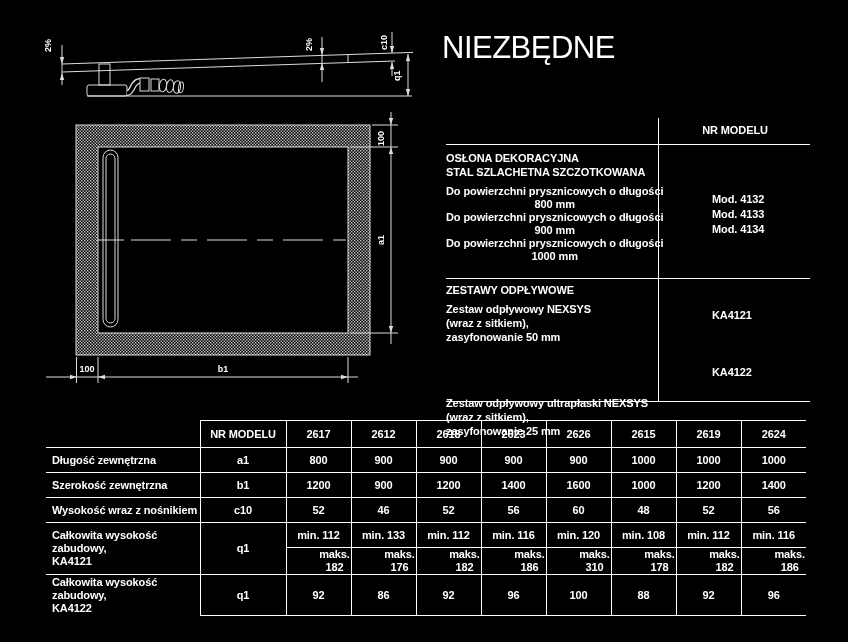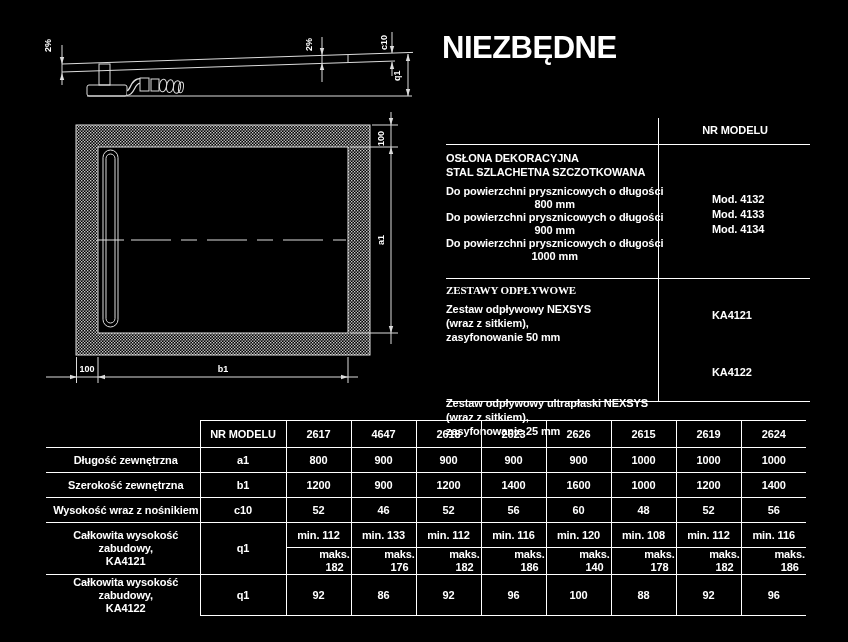--- a/index.html
+++ b/index.html
@@ -3,46 +3,46 @@
 <meta charset="utf-8">
 <style>
   html,body{margin:0;padding:0;}
   body{
     width:848px;height:642px;position:relative;overflow:hidden;
     background:#000;color:#fff;
     font-family:"Liberation Sans",sans-serif;
   }
   .abs{position:absolute;}
   
-  #title{left:442px;top:27px;line-height:42px;font-size:31px;font-weight:bold;letter-spacing:-0.5px;color:#fff;}
+  #title{left:442px;top:27px;line-height:42px;font-size:31px;font-weight:normal;letter-spacing:-0.5px;color:#fff;}
   
   .acc-line{background:#fff;}
   .acc-text{font-size:11px;font-weight:bold;letter-spacing:-0.1px;white-space:pre-line;color:#fff;}
   #acc-col-header{left:660px;top:124px;width:150px;text-align:center;}
   #acc-vline{left:658px;top:118px;width:1px;height:283px;}
   #acc-hline1{left:446px;top:144px;width:364px;height:1px;}
   #acc-hline2{left:446px;top:278px;width:364px;height:1px;}
   #acc-hline3{left:446px;top:401px;width:364px;height:1px;}
   #acc-osl-title{left:446px;top:151px;line-height:14px;}
   #acc-osl-items{left:446px;top:185px;line-height:13px;text-align:center;}
   #acc-osl-models{left:712px;top:192px;line-height:15px;}
-  #acc-zest-title{left:446px;top:283px;line-height:14px;font-family:Liberation Serif, serif;}
+  #acc-zest-title{left:446px;top:283px;line-height:14px;}
   #acc-zest-item1{left:446px;top:302px;line-height:14px;}
   #acc-zest-model1{left:712px;top:309px;}
   #acc-zest-item2{left:446px;top:352px;line-height:14px;margin-top:44px;}
   #acc-zest-model2{left:712px;top:366px;}
   
   #spec{position:absolute;left:46px;top:420px;border-collapse:collapse;table-layout:fixed;}
   #spec td{
     height:24px;padding:0;color:#fff;text-align:center;vertical-align:middle;
     font:bold 11px/13px "Liberation Sans",sans-serif;letter-spacing:-0.1px;
   }
   #spec tr:first-child td{height:26px;}
   #spec tr.tall td{height:40px;}
-  #spec td.lbl{text-align:center;padding-left:6px;white-space:pre-line;}
+  #spec td.lbl{text-align:left;padding-left:6px;white-space:pre-line;}
   #spec td.b{border-left:1px solid #fff;}
   #spec td.bt{border-top:1px solid #fff;}
   #spec td.btm{border-top:1px solid #fff;padding-left:32px;}
   #spec td.bb{border-bottom:1px solid #fff;}
   
   #drawing{left:0;top:0;}
   .dline{stroke:#dcdcdc;stroke-width:1;fill:none;}
   .dfill{fill:#dcdcdc;}
   .dtxt{font:bold 9px "Liberation Sans",sans-serif;fill:#fff;}
 </style>
@@ -179,21 +179,21 @@
     <col style="width:65px">
       <col style="width:65px">
       <col style="width:65px">
       <col style="width:65px">
   </colgroup>
 <tbody>
       <tr>
         <td class="lbl"></td>
         <td class="b bt">NR MODELU</td>
         <td class="b bt">2617</td>
-        <td class="b bt">4647</td>
+        <td class="b bt">2612</td>
         <td class="b bt">2618</td>
         <td class="b bt">2623</td>
         <td class="b bt">2626</td>
         <td class="b bt">2615</td>
         <td class="b bt">2619</td>
         <td class="b bt">2624</td>
       </tr>
       <tr>
         <td class="lbl bt">Długość zewnętrzna</td>
         <td class="b bt">a1</td>
@@ -241,21 +241,21 @@
         <td class="b bt">min. 120</td>
         <td class="b bt">min. 108</td>
         <td class="b bt">min. 112</td>
         <td class="b bt">min. 116</td>
       </tr>
       <tr>
         <td class="b btm">maks. 182</td>
         <td class="b btm">maks. 176</td>
         <td class="b btm">maks. 182</td>
         <td class="b btm">maks. 186</td>
-        <td class="b btm">maks. 140</td>
+        <td class="b btm">maks. 310</td>
         <td class="b btm">maks. 178</td>
         <td class="b btm">maks. 182</td>
         <td class="b btm">maks. 186</td>
       </tr>
       <tr class="tall">
         <td class="lbl bt">Całkowita wysokość zabudowy,
 KA4122</td>
         <td class="b bt bb">q1</td>
         <td class="b bt bb">92</td>
         <td class="b bt bb">86</td>

